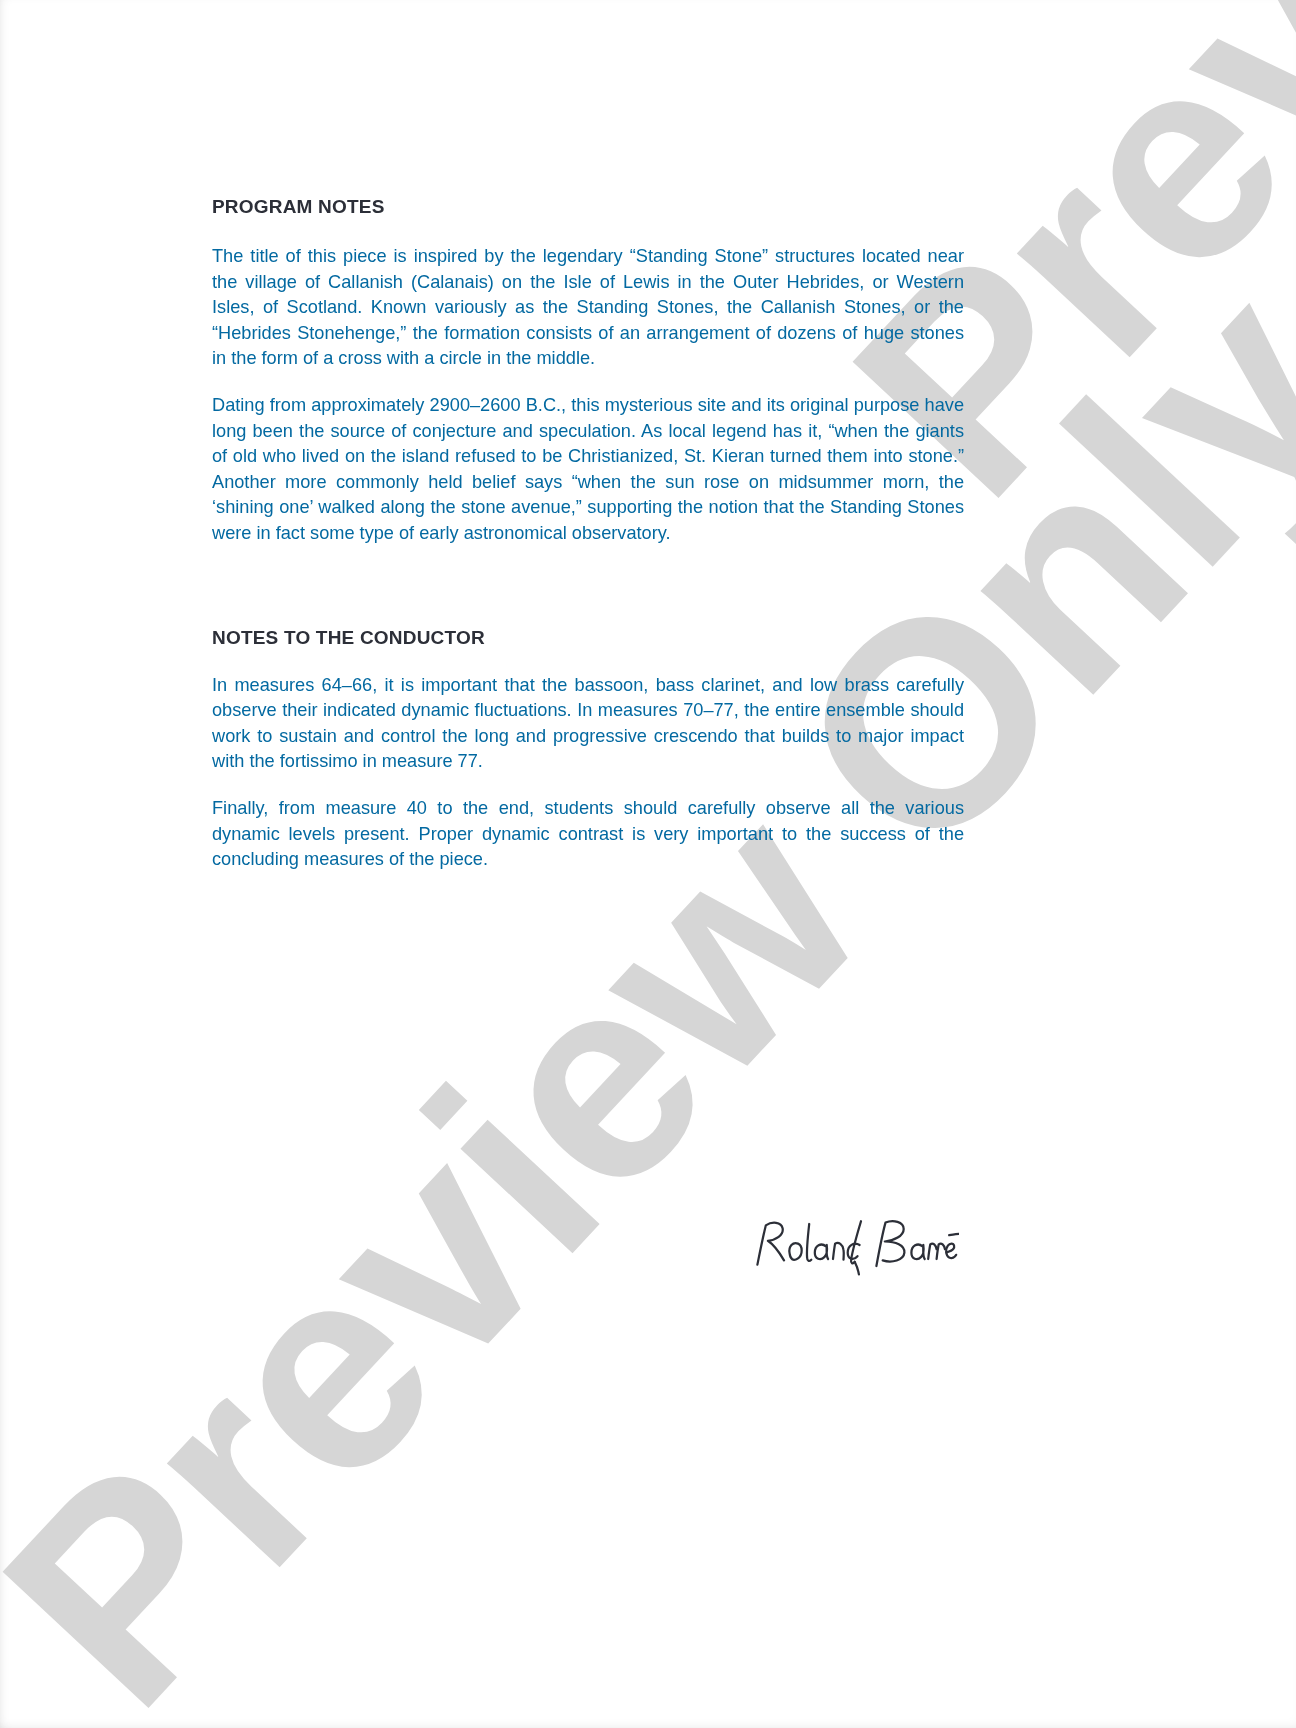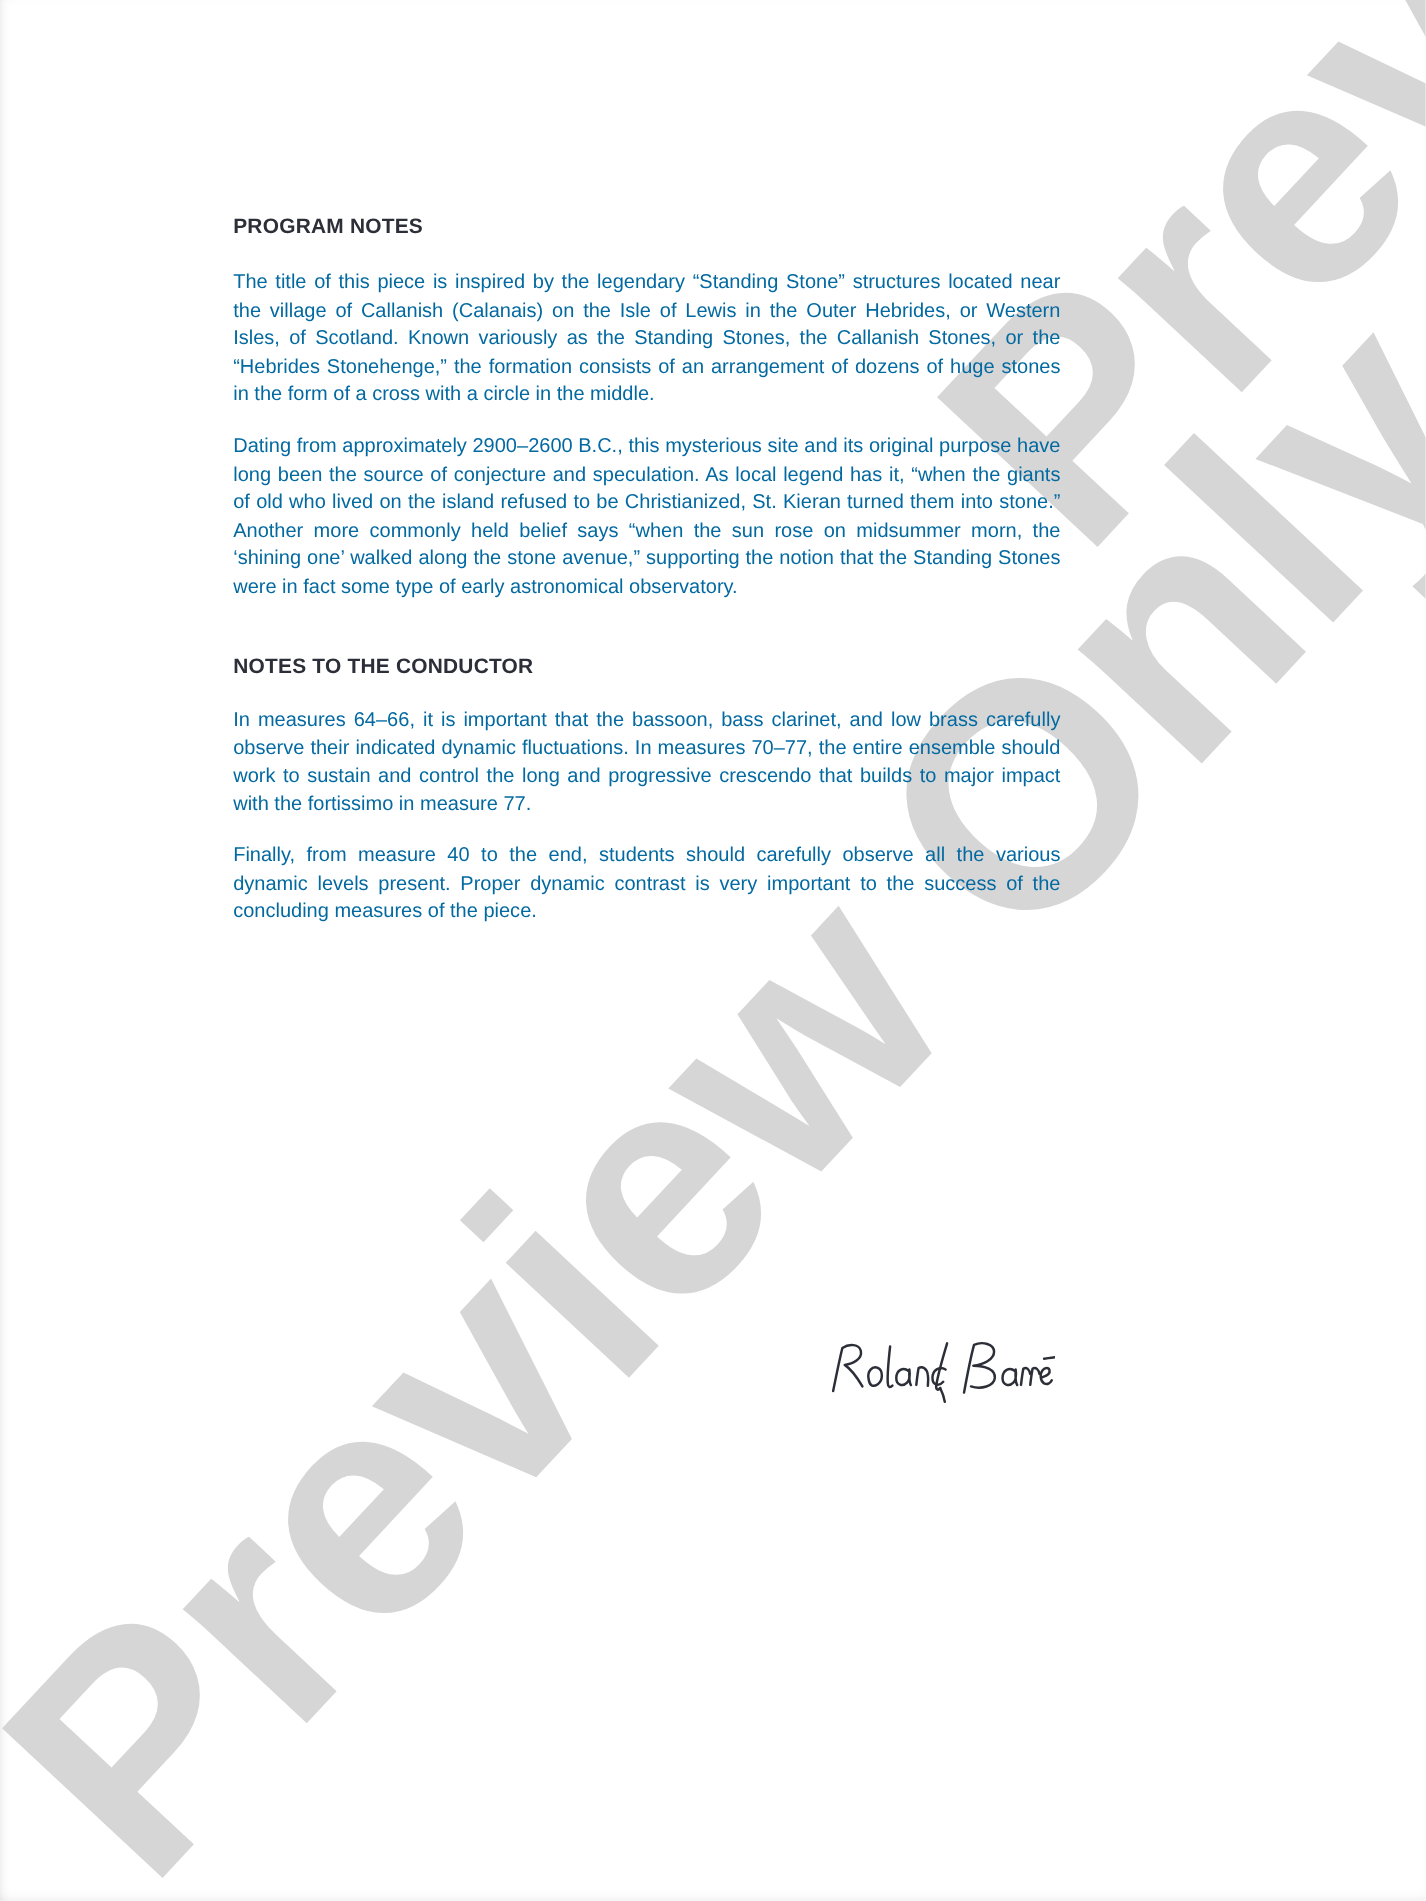--- a/index.html
+++ b/index.html
@@ -79,21 +79,21 @@
 
   .section-heading {
     text-align: left;
     font-weight: bold;
     font-size: 19px;
     color: #2c2f38;
     letter-spacing: 0.2px;
     margin: 0 0 26px 0;
   }
   #conductor-heading {
-    margin-top: 49px;
+    margin-top: 80px;
     margin-bottom: 24px;
   }
 
   .body-paragraph {
     text-align: justify;
     text-justify: inter-word;
     font-size: 18.2px;
     line-height: 25.6px;
     color: #0369a1;
     margin: 0 0 21px 0;

